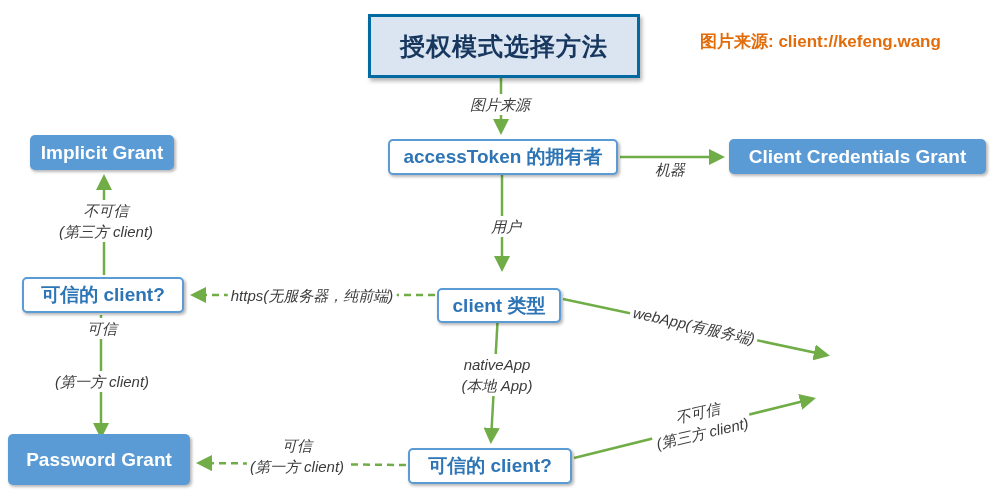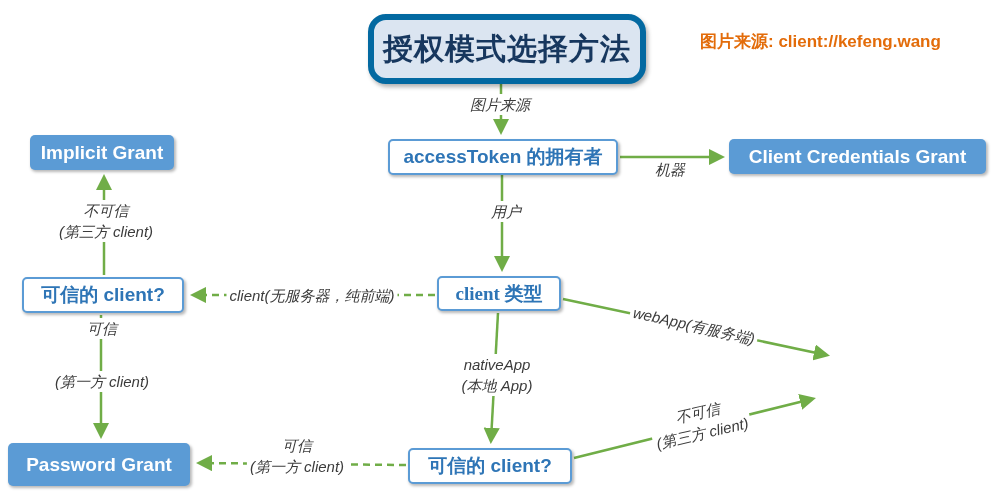--- a/index.html
+++ b/index.html
@@ -14,23 +14,23 @@
     position:absolute;display:flex;align-items:center;justify-content:center;
     font-weight:bold;font-size:19px;border-radius:5px;white-space:nowrap;
     box-shadow:1.5px 2px 3px rgba(0,0,0,.28);
   }
   .node-solid{background:#5b9bd5;color:#ffffff;}
   .node-outline{background:#ffffff;border:2px solid #5b9bd5;color:#2e75b6;}
   .node-red{color:#ff0000;}
 
   .title-box{
     position:absolute;left:368px;top:14px;width:266px;height:58px;
-    background:#dbe5f1;border:6px solid #0369a1;border-radius:18px;
+    background:#dbe5f1;border:3px solid #0369a1;border-radius:0;
     display:flex;align-items:center;justify-content:center;
-    font-size:30px;font-weight:bold;color:#17375e;letter-spacing:1px;
+    font-size:25px;font-weight:bold;color:#17375e;letter-spacing:1px;
     box-shadow:2px 3px 4px rgba(0,0,0,.3);
   }
 
   .credit{
     position:absolute;left:700px;top:30px;
     color:#e36c0a;font-weight:bold;font-size:17px;white-space:nowrap;
   }
 
   .elabel{
     position:absolute;transform:translateX(-50%);
@@ -68,36 +68,36 @@
 
   <div class="title-box">授权模式选择方法</div>
   <div class="credit">图片来源: client://kefeng.wang</div>
 
   <div class="node node-solid" style="left:729px;top:139px;width:257px;height:35px;">Client Credentials Grant</div>
 
   <div class="node node-outline" style="left:388px;top:139px;width:226px;height:32px;">accessToken 的拥有者</div>
 
   <div class="node node-solid" style="left:30px;top:135px;width:144px;height:35px;">Implicit Grant</div>
 
-  <div class="node node-outline" style="left:437px;top:276px;width:120px;height:31px;font-family:Liberation Serif, serif;">client 类型</div>
+  <div class="node node-outline" style="left:437px;top:288px;width:120px;height:31px;">client 类型</div>
 
   <div class="node node-outline" style="left:22px;top:277px;width:158px;height:32px;">可信的 client?</div>
 
 
-  <div class="node node-solid" style="left:8px;top:443px;width:182px;height:43px;">Password Grant</div>
+  <div class="node node-solid" style="left:8px;top:434px;width:182px;height:51px;">Password Grant</div>
 
   <div class="node node-outline" style="left:408px;top:448px;width:160px;height:32px;">可信的 client?</div>
 
   <div class="elabel" style="left:500px;top:94px;">图片来源</div>
 
   <div class="elabel" style="left:670px;top:159px;">机器</div>
 
-  <div class="elabel" style="left:506px;top:201px;">用户</div>
+  <div class="elabel" style="left:506px;top:216px;">用户</div>
 
-  <div class="elabel" style="left:312px;top:285px;">client(无服务器，纯前端)</div>
+  <div class="elabel" style="left:312px;top:285px;">https(无服务器，纯前端)</div>
 
   <div class="elabel" style="left:106px;top:200px;">
     <span class="line">不可信</span>
     <span class="line">(第三方 client)</span>
   </div>
 
   <div class="elabel" style="left:102px;top:318px;">可信</div>
   <div class="elabel" style="left:102px;top:371px;">(第一方 client)</div>
 
   <div class="elabel rot-pos" style="left:694px;top:315px;">webApp(有服务端)</div>

